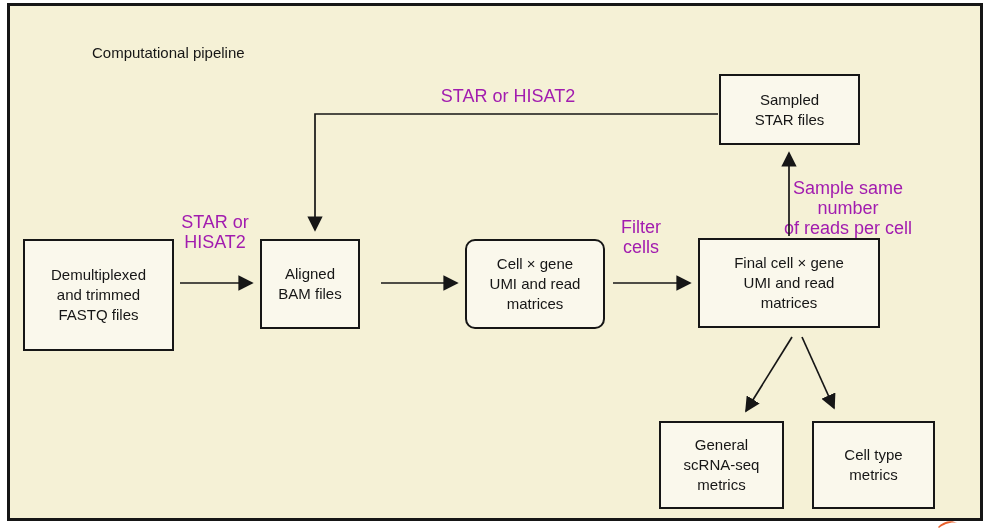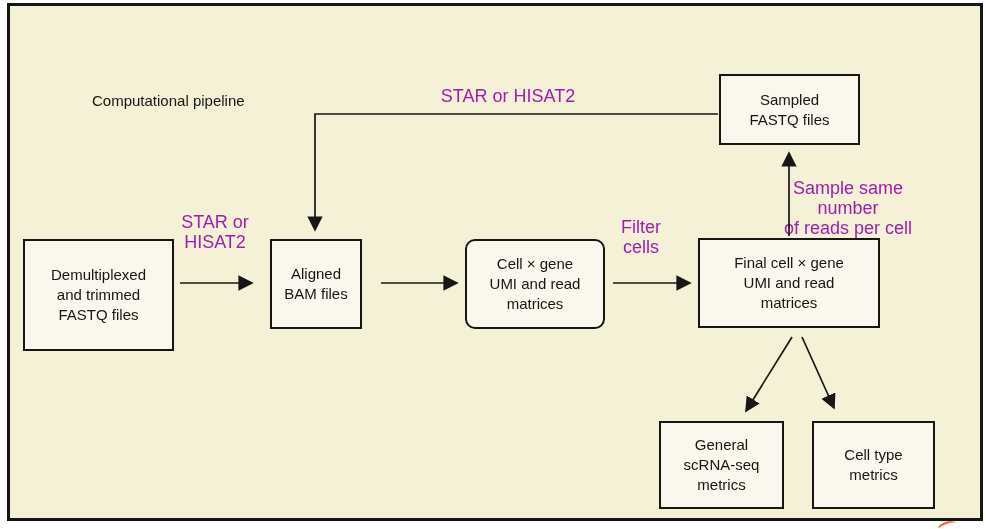--- a/index.html
+++ b/index.html
@@ -7,21 +7,20 @@
     position:relative;width:986px;height:529px;background:#ffffff;
     font-family:"Liberation Sans", sans-serif;overflow:hidden;
   }
   #frame{
     position:absolute;left:7px;top:3px;width:976px;height:518px;
     box-sizing:border-box;border:3px solid #161616;background:#f5f1d6;
   }
   .figtitle{
     position:absolute;left:92px;top:44px;font-size:15px;color:#161616;
     white-space:pre-line;
-    margin-top:48px;
   }
   .node{
     position:absolute;box-sizing:border-box;border:2px solid #161616;
     background:#faf8ec;display:flex;align-items:center;justify-content:center;
     text-align:center;font-size:15px;line-height:20px;color:#161616;
     white-space:pre-line;
   }
   .blabel{
     position:absolute;transform:translateX(-50%);text-align:center;
     font-size:18px;line-height:20px;color:#a21caf;white-space:pre-line;
@@ -33,30 +32,30 @@
 
 <div id="canvas">
 
   <div id="frame"></div>
 
   <div class="figtitle">Computational pipeline</div>
 
   <div class="node" style="left:23px;top:239px;width:151px;height:112px;">Demultiplexed
 and trimmed
 FASTQ files</div>
-  <div class="node" style="left:260px;top:239px;width:92px;height:90px;margin-left:10px;">Aligned
+  <div class="node" style="left:260px;top:239px;width:100px;height:90px;">Aligned
 BAM files</div>
   <div class="node" style="left:465px;top:239px;width:140px;height:90px;border-radius:10px;">Cell × gene
 UMI and read
 matrices</div>
   <div class="node" style="left:698px;top:238px;width:182px;height:90px;">Final cell × gene
 UMI and read
 matrices</div>
   <div class="node" style="left:719px;top:74px;width:141px;height:71px;">Sampled
-FASTQ files</div>
+STAR files</div>
   <div class="node" style="left:659px;top:421px;width:125px;height:88px;">General
 scRNA-seq
 metrics</div>
   <div class="node" style="left:812px;top:421px;width:123px;height:88px;">Cell type
 metrics</div>
 
   <div class="blabel" style="left:215px;top:212px;">STAR or
 HISAT2</div>
   <div class="blabel" style="left:508px;top:86px;">STAR or HISAT2</div>
   <div class="blabel" style="left:641px;top:217px;">Filter

